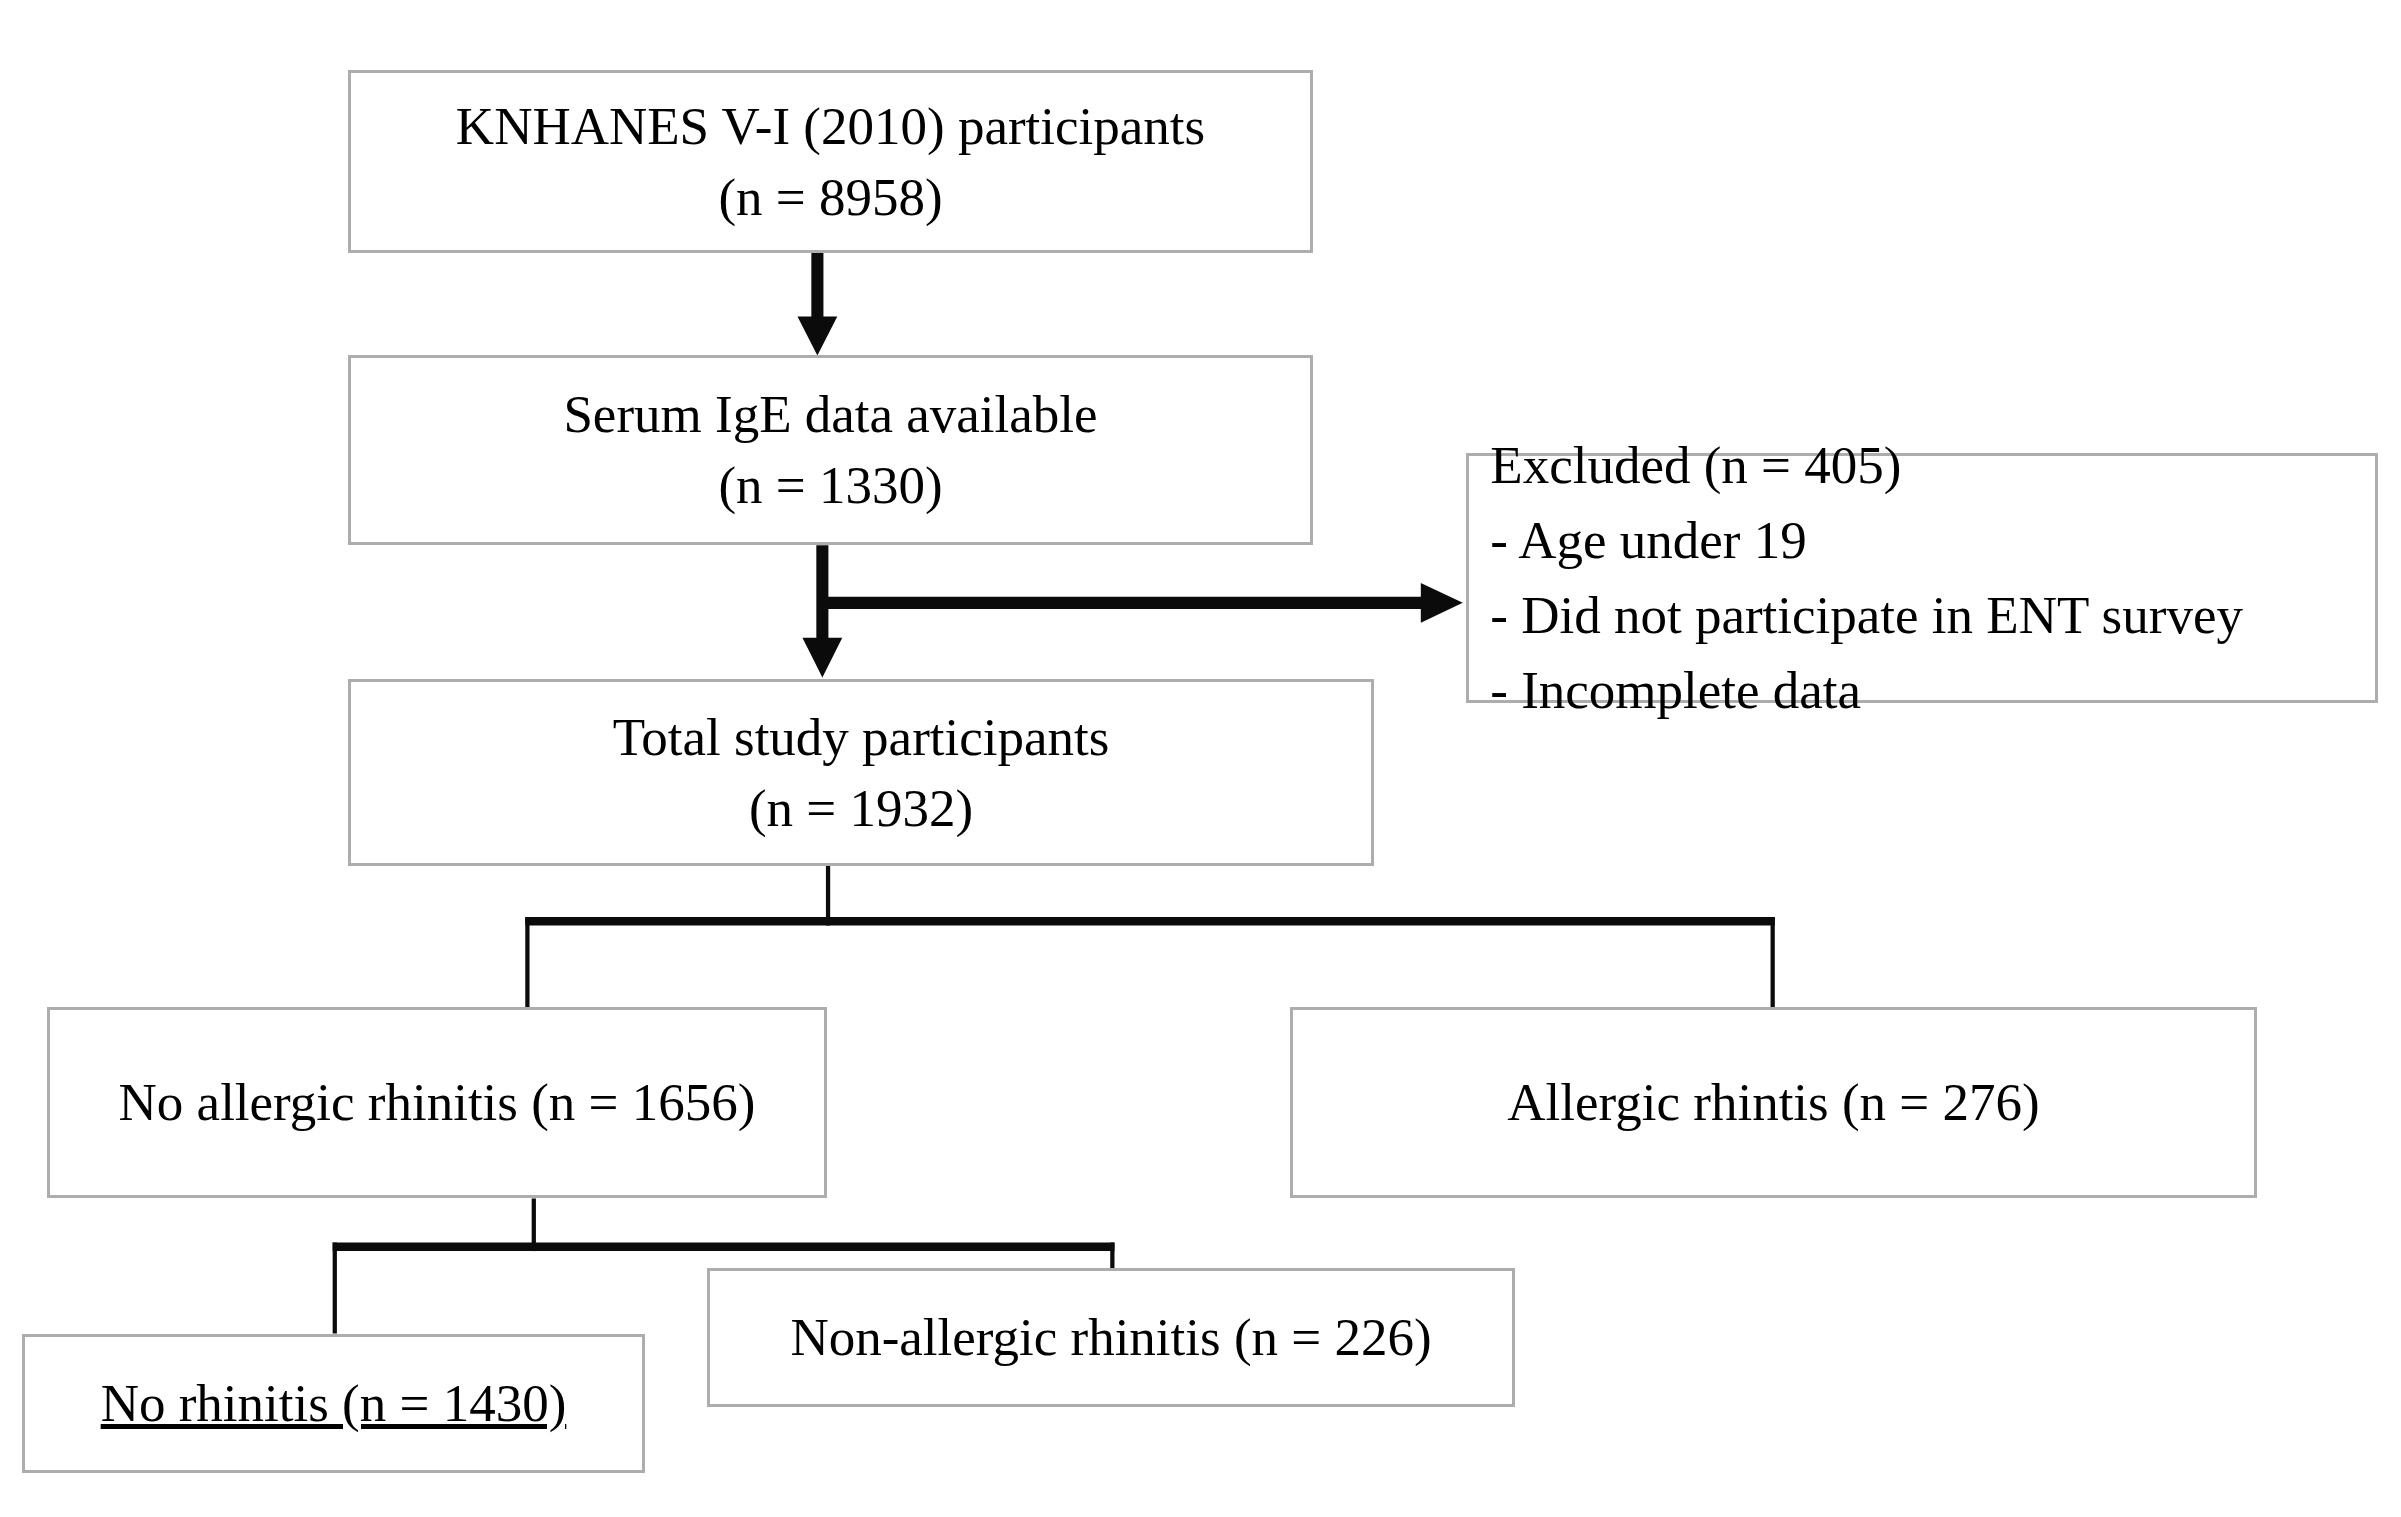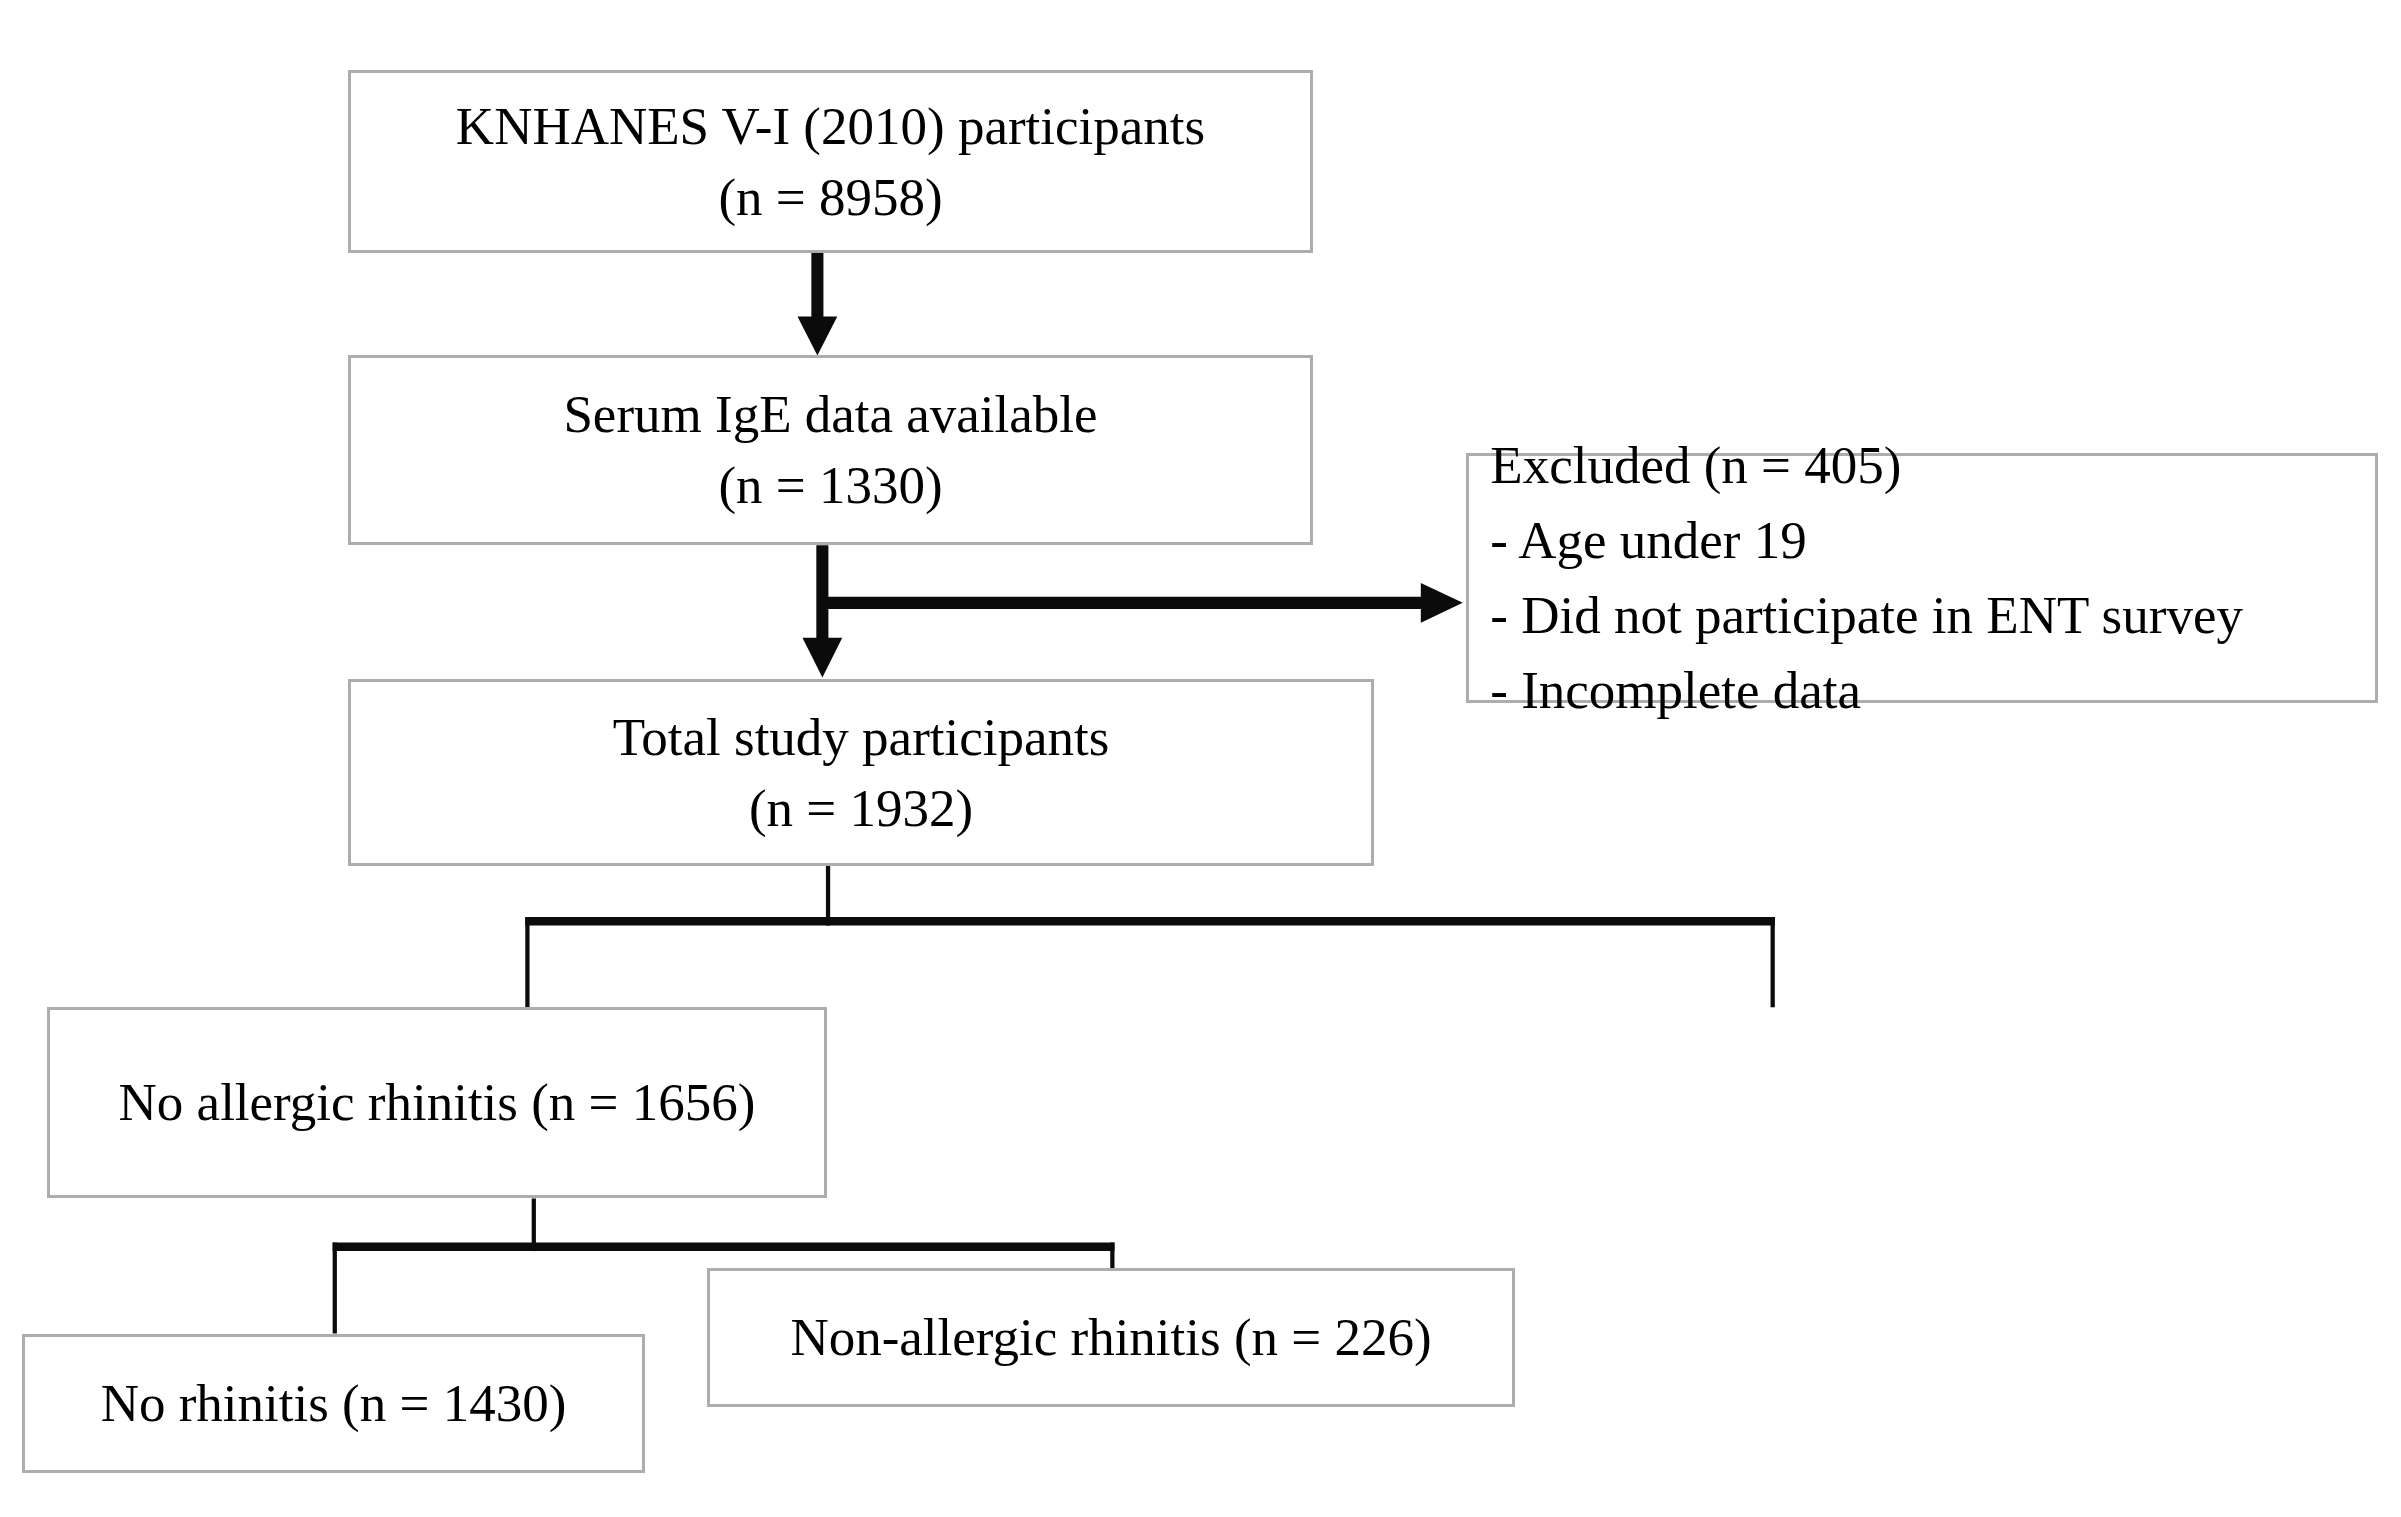--- a/index.html
+++ b/index.html
@@ -53,21 +53,21 @@
     padding: 0 21.3px;
     line-height: 75px;
   }
   
   .node-knhanes   { left: 348px;  top: 34px;   width: 965px; height: 183px; margin-top: 36px; }
   .node-serum     { left: 348px;  top: 355px;  width: 965px; height: 190px; }
   .node-excluded  { left: 1466px; top: 453px;  width: 912px; height: 250px; }
   .node-total     { left: 348px;  top: 679px;  width: 1026px; height: 187px; }
   .node-noar      { left: 47px;   top: 1007px; width: 780px; height: 191px; }
   .node-ar        { left: 1290px; top: 1007px; width: 967px; height: 191px; }
-  .node-norhin    { left: 22px;   top: 1334px; width: 623px;  height: 139px; }
+  .node-norhin    { left: 22px;   top: 1334px; width: 623px;  height: 139px; text-decoration: underline; }
   .node-nar       { left: 707px;  top: 1268px; width: 808px; height: 139px; }
 </style>
 </head>
 <body>
 
 <div class="canvas">
 
   <svg class="connector-layer" viewBox="0 0 3378 2134">
 
     <g>
@@ -119,20 +119,23 @@
 
   <div class="box node-total">
     <span>Total study participants</span>
     <span>(n = 1932)</span>
   </div>
 
   <div class="box node-noar">
     <span>No allergic rhinitis (n = 1656)</span>
   </div>
 
+  <div class="box node-ar">
+    <span>Allergic rhintis (n = 276)</span>
+  </div>
 
   <div class="box node-norhin">
     <span>No rhinitis (n = 1430)</span>
   </div>
 
   <div class="box node-nar">
     <span>Non-allergic rhinitis (n = 226)</span>
   </div>
 
 </div>

